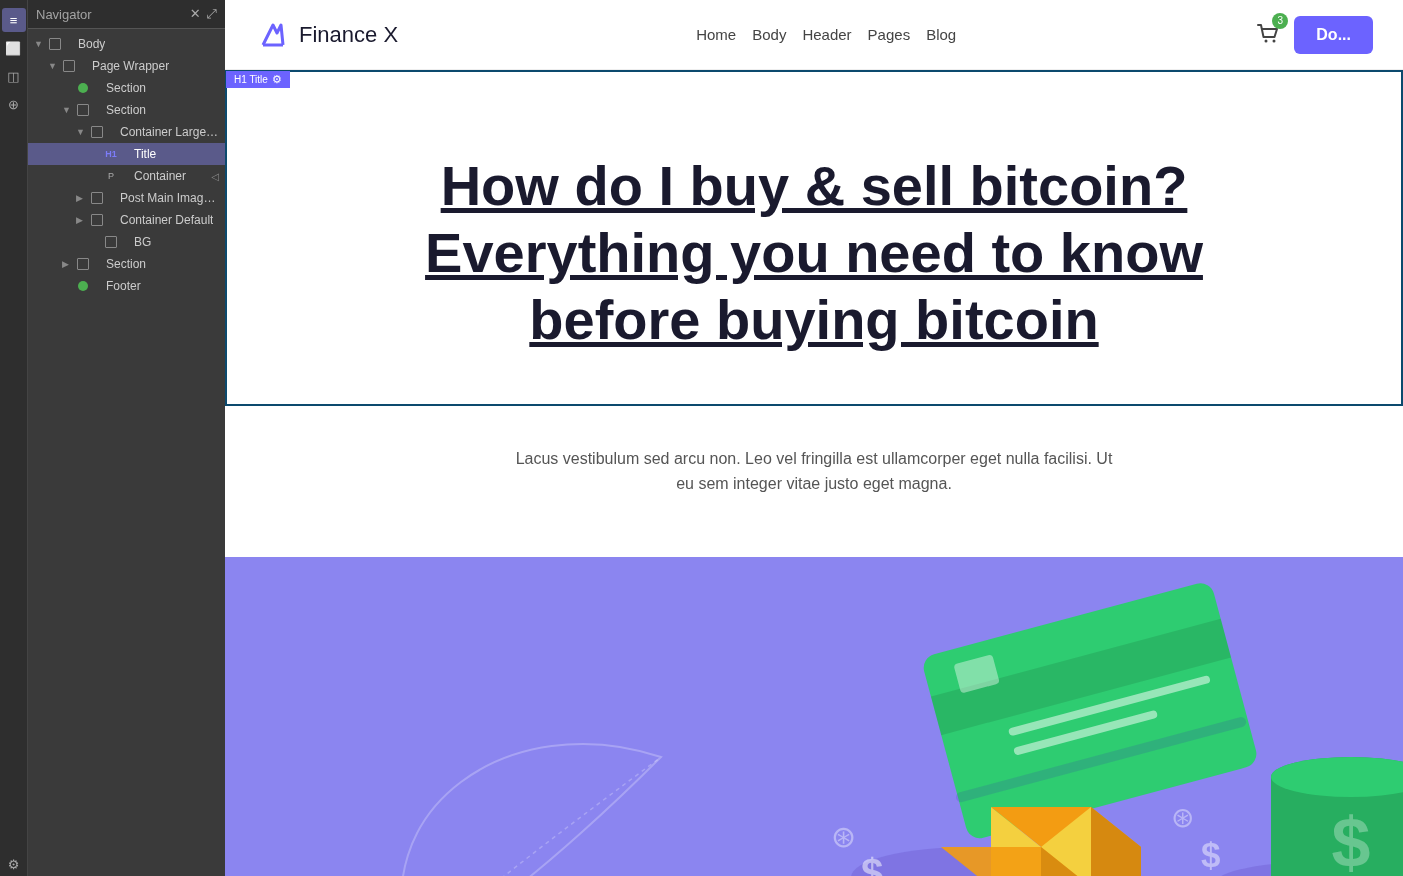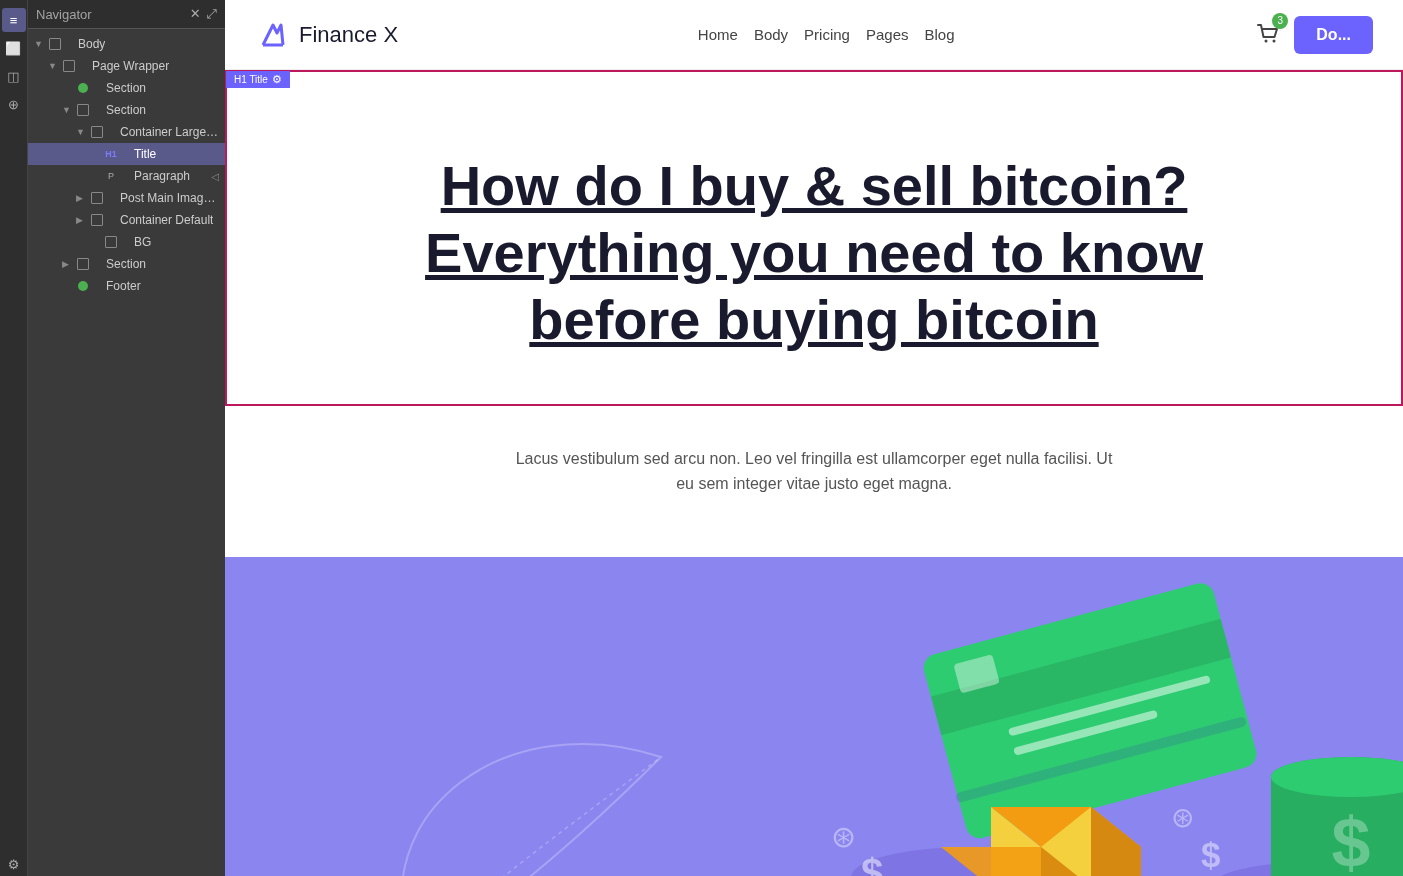--- a/index.html
+++ b/index.html
@@ -207,21 +207,21 @@
       overflow-y: auto;
       background: #fff;
     }
 
     
     .title-section {
       background: #fff;
       padding: 60px 40px 40px;
       text-align: center;
       position: relative;
-      border: 2px solid #be185d;
+      border: 2px solid #0c4a6e;
       margin: 0;
     }
     .title-badge {
       position: absolute;
       top: -1px;
       left: -1px;
       background: #6c63ff;
       color: #fff;
       font-size: 11px;
       padding: 2px 8px;
@@ -338,21 +338,21 @@
             <span class="icon-h1">H1</span>
           </span>
         <span class="tree-label">Title</span>
       </div>
 
       <div class="tree-item indent-5">
         <span class="tree-arrow">&nbsp;</span>
         <span class="tree-icon">
             <span class="icon-p">P</span>
           </span>
-        <span class="tree-label">Paragraph</span>
+        <span class="tree-label">Container</span>
         <span style="margin-left:auto; color:#888; font-size:10px;">◁</span>
       </div>
 
       <div class="tree-item indent-4">
         <span class="tree-arrow">▶</span>
         <span class="tree-icon">
             <span class="icon-box"></span>
           </span>
         <span class="tree-label">Post Main Image Wr...</span>
       </div>
@@ -400,21 +400,21 @@
         <svg width="36" height="36" viewBox="0 0 36 36">
           <path d="M8 28 L18 8 L22 16 L26 8 L28 28" fill="none" stroke="#6c63ff" stroke-width="3" stroke-linejoin="round"></path>
           <path d="M8 28 L28 28" stroke="#6c63ff" stroke-width="3"></path>
         </svg>
         <span class="logo-text">Finance X</span>
       </div>
 
       <nav class="nav-links">
         <a class="nav-link">Home</a>
         <a class="nav-link">Body</a>
-        <a class="nav-link">Pricing</a>
+        <a class="nav-link">Header</a>
         <a class="nav-link">Pages</a>
         <a class="nav-link">Blog</a>
       </nav>
 
       <div class="nav-right">
         <div class="cart-icon-wrapper">
           
           <svg width="28" height="28" viewBox="0 0 28 28" fill="none">
             <path d="M4 6h3l2.5 12h11l2.5-8H9" stroke="#444" stroke-width="2" stroke-linecap="round" stroke-linejoin="round"></path>
             <circle cx="12" cy="22" r="1.5" fill="#444"></circle>

